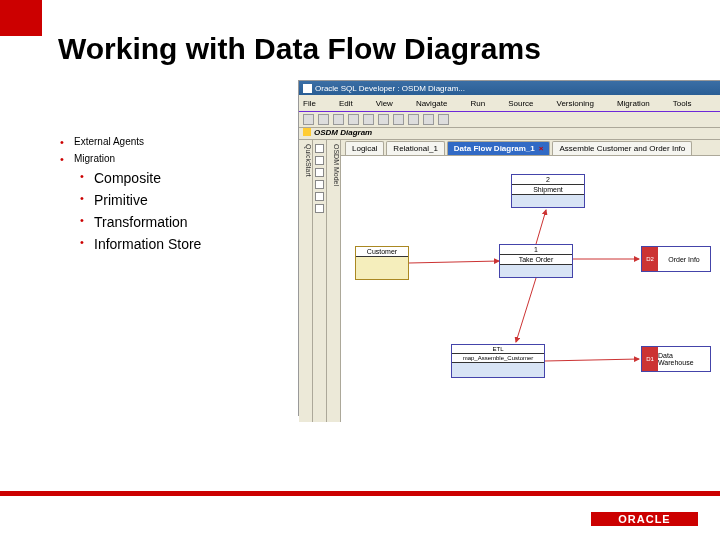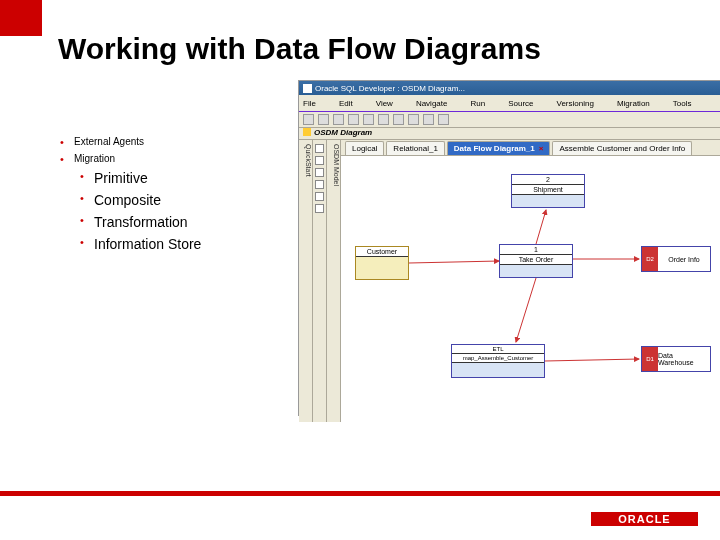--- a/index.html
+++ b/index.html
@@ -58,22 +58,22 @@
 </style>
 </head>
 <body>
 
 <div class="red-block"></div>
 <div class="title">Working with Data Flow Diagrams</div>
 
 <div class="content">
   <div class="bullet-l2">External Agents</div>
   <div class="bullet-l2">Migration</div>
+  <div class="bullet-l3">Composite</div>
   <div class="bullet-l3">Primitive</div>
-  <div class="bullet-l3">Composite</div>
   <div class="bullet-l3">Transformation</div>
   <div class="bullet-l3">Information Store</div>
 </div>
 
 <div class="screenshot">
   <div class="win-title">
     <div class="ico"></div>
     <span>Oracle SQL Developer : OSDM Diagram...</span>
   </div>
   <div class="menubar">

